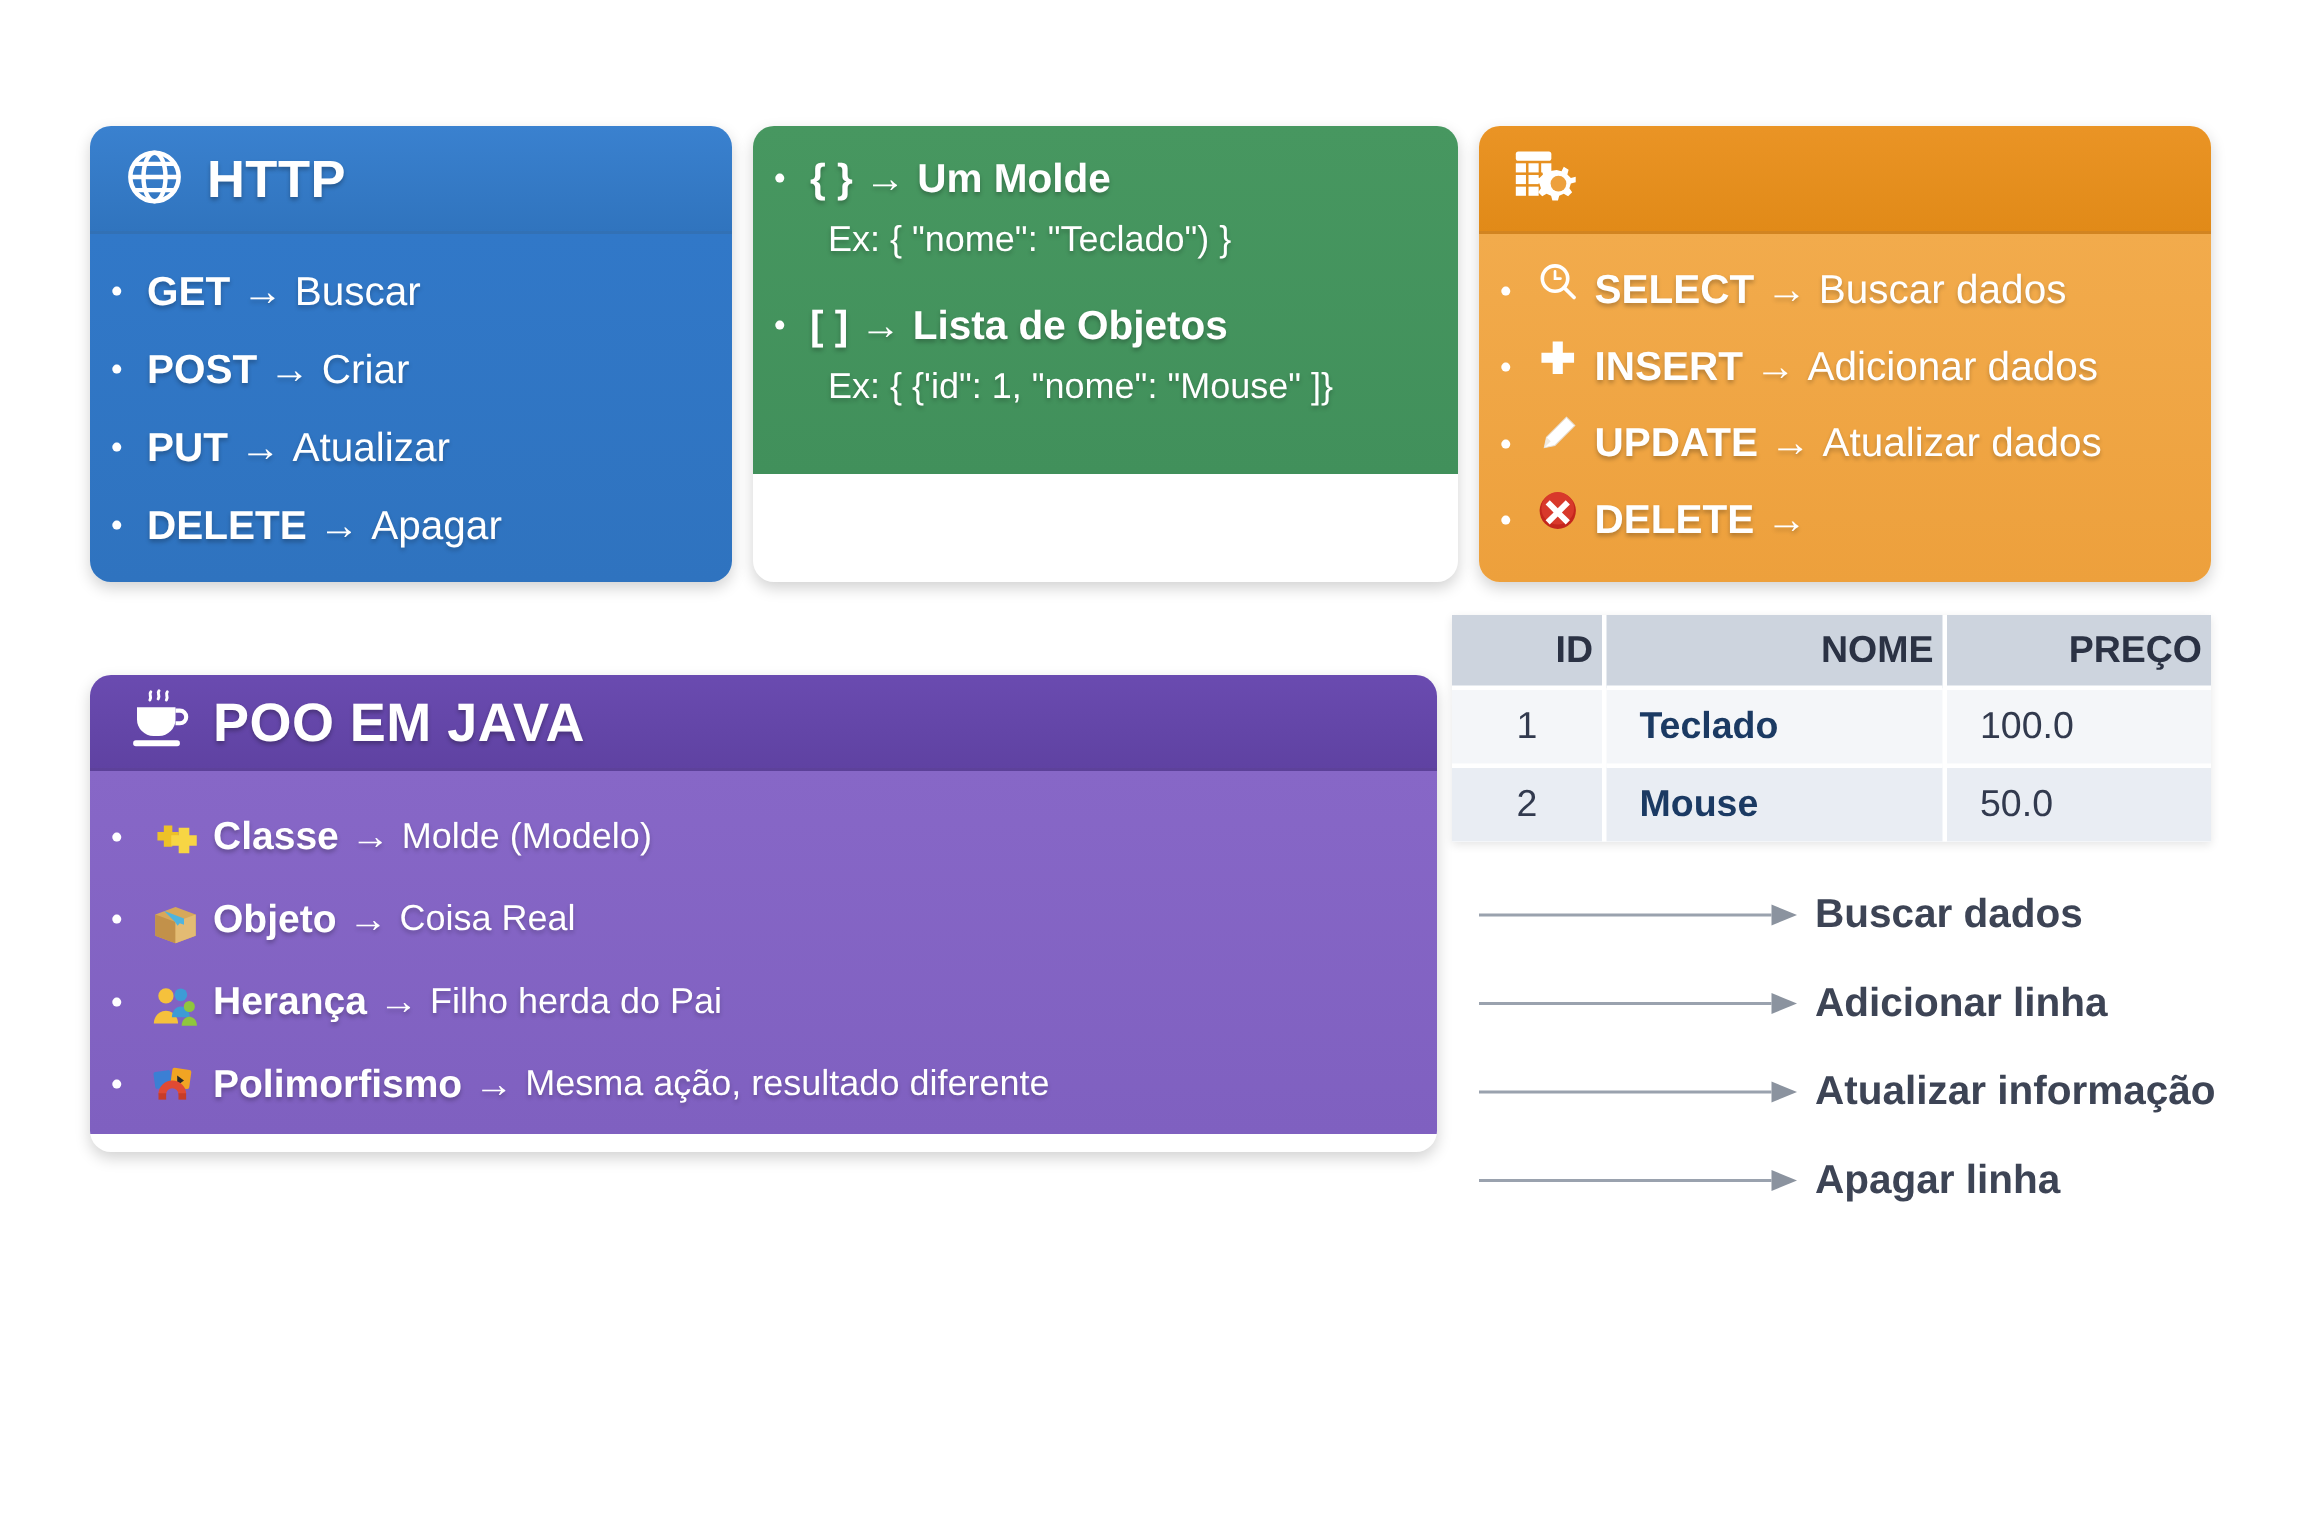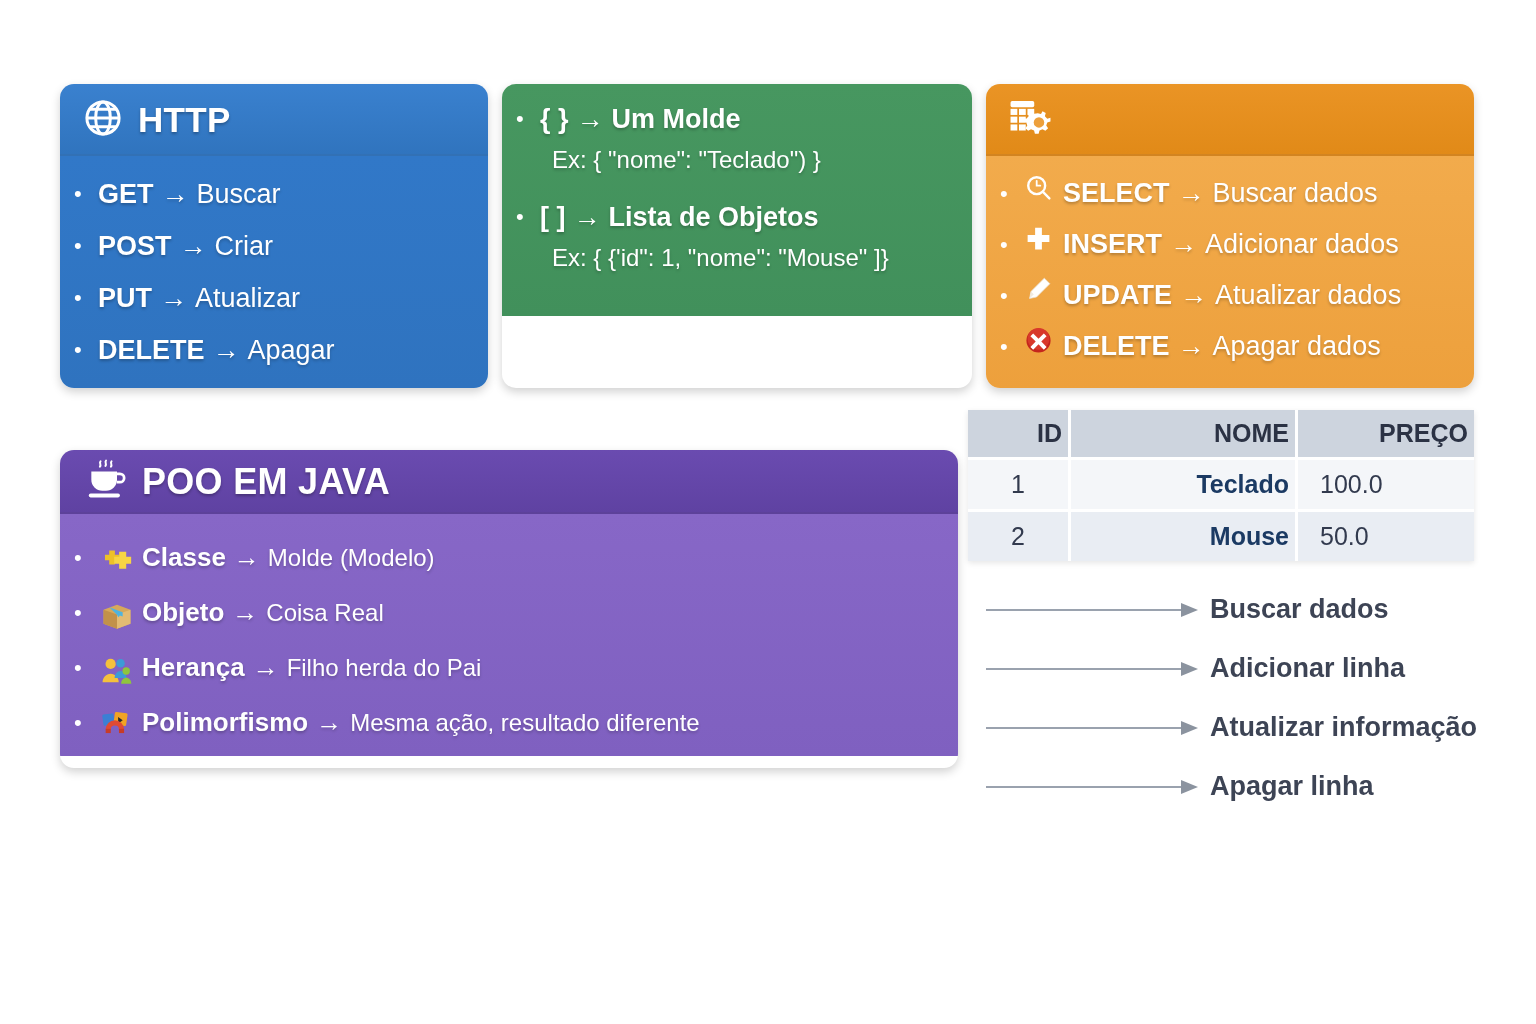--- a/index.html
+++ b/index.html
@@ -205,21 +205,20 @@
     border-right: 3px solid #ffffff;
     border-top: 3px solid #ffffff;
   }
   #data-table td:last-child { border-right: none; }
   #data-table td.col-id { text-align: center; width: 88px; }
   #data-table td.col-nome {
     color: #1b3a63;
     font-weight: bold;
     padding-left: 22px;
     width: 196px;
-    text-align: right;
   }
   #data-table td.col-preco { padding-left: 22px; }
   #data-table tr:nth-child(odd) td { background: #f4f6f9; }
   #data-table tr:nth-child(even) td { background: #e9edf3; }
 
   
   #arrow-list {
     position: absolute;
     left: 986px; top: 580px;
     width: 520px;
@@ -394,21 +393,20 @@
         <span class="row-inline">
           <span class="bullet-icon">
             <svg width="29" height="29" viewBox="0 0 24 24">
               <circle cx="12" cy="12" r="10" fill="#c4261d"></circle>
               <circle cx="12" cy="10.6" r="9" fill="#d8392b"></circle>
               <path d="M7.6 6.2l4.4 4.4 4.4-4.4 2.3 2.3-4.4 4.4 4.4 4.4-2.3 2.3-4.4-4.4-4.4 4.4-2.3-2.3 4.4-4.4-4.4-4.4z" fill="#ffffff"></path>
             </svg>
           </span>
           <span class="key">DELETE</span>
           <span class="arrow">→</span>
-          <span class="val">Apagar dados</span>
         </span>
       </li>
     </ul>
   </div>
 </section>
 
 <section class="card" id="card-poo">
   <div class="card-header">
     <span class="hdr-icon">
       <svg width="44" height="44" viewBox="0 0 24 24">

